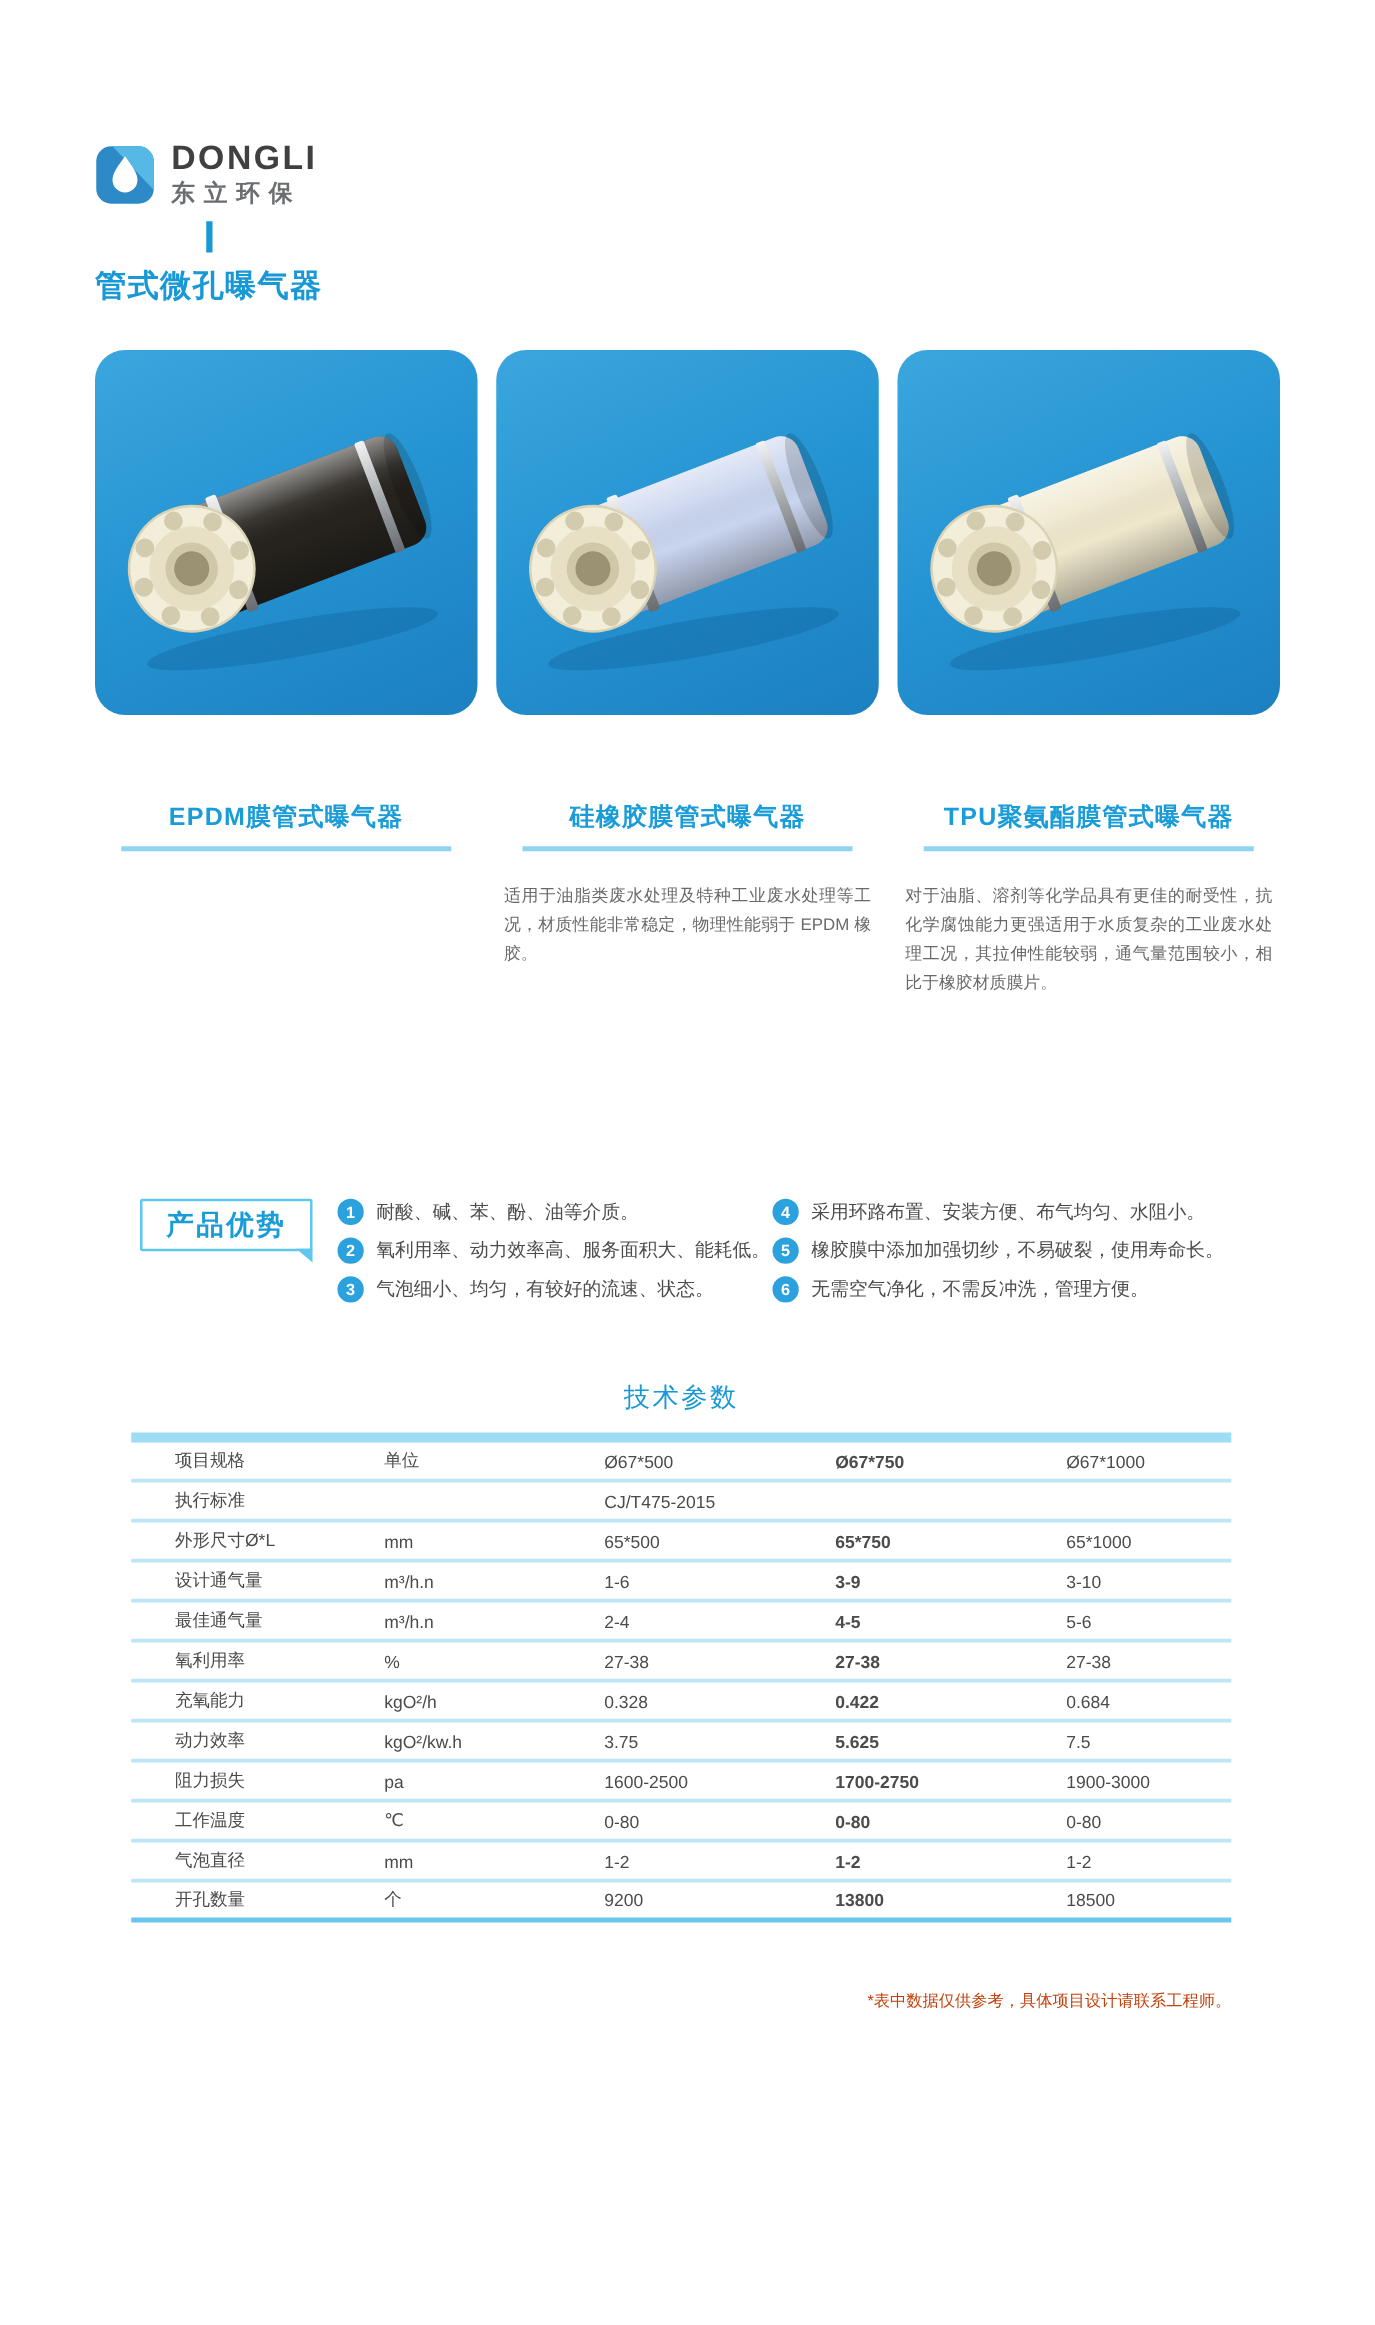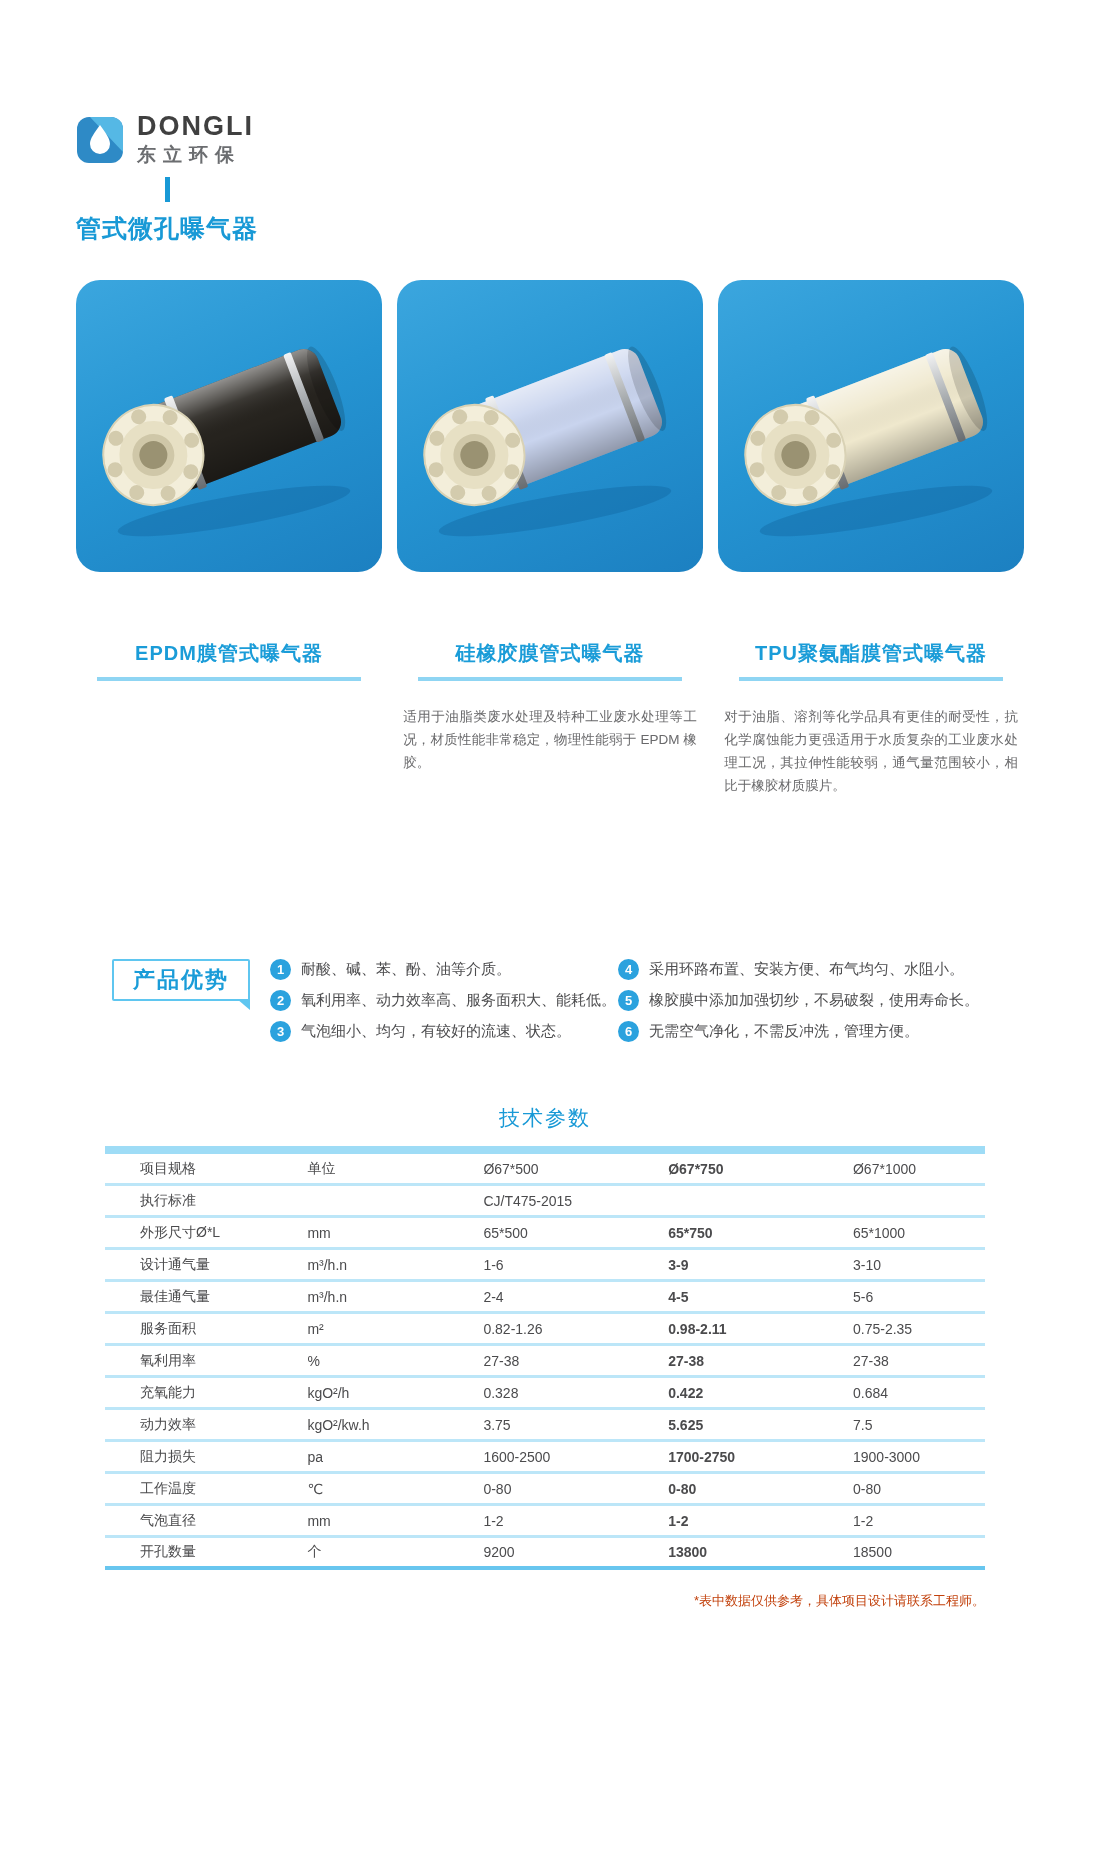--- a/index.html
+++ b/index.html
@@ -247,27 +247,20 @@
           <div class="t-c4">3-10</div>
         </div>
         <div class="t-row">
           <div class="t-c0">最佳通气量</div>
           <div class="t-c1">m³/h.n</div>
           <div class="t-c2">2-4</div>
           <div class="t-c3">4-5</div>
           <div class="t-c4">5-6</div>
         </div>
         <div class="t-row">
-          <div class="t-c0">服务面积</div>
-          <div class="t-c1">m²</div>
-          <div class="t-c2">0.82-1.26</div>
-          <div class="t-c3">0.98-2.11</div>
-          <div class="t-c4">0.75-2.35</div>
-        </div>
-        <div class="t-row">
           <div class="t-c0">氧利用率</div>
           <div class="t-c1">%</div>
           <div class="t-c2">27-38</div>
           <div class="t-c3">27-38</div>
           <div class="t-c4">27-38</div>
         </div>
         <div class="t-row">
           <div class="t-c0">充氧能力</div>
           <div class="t-c1">kgO²/h</div>
           <div class="t-c2">0.328</div>

